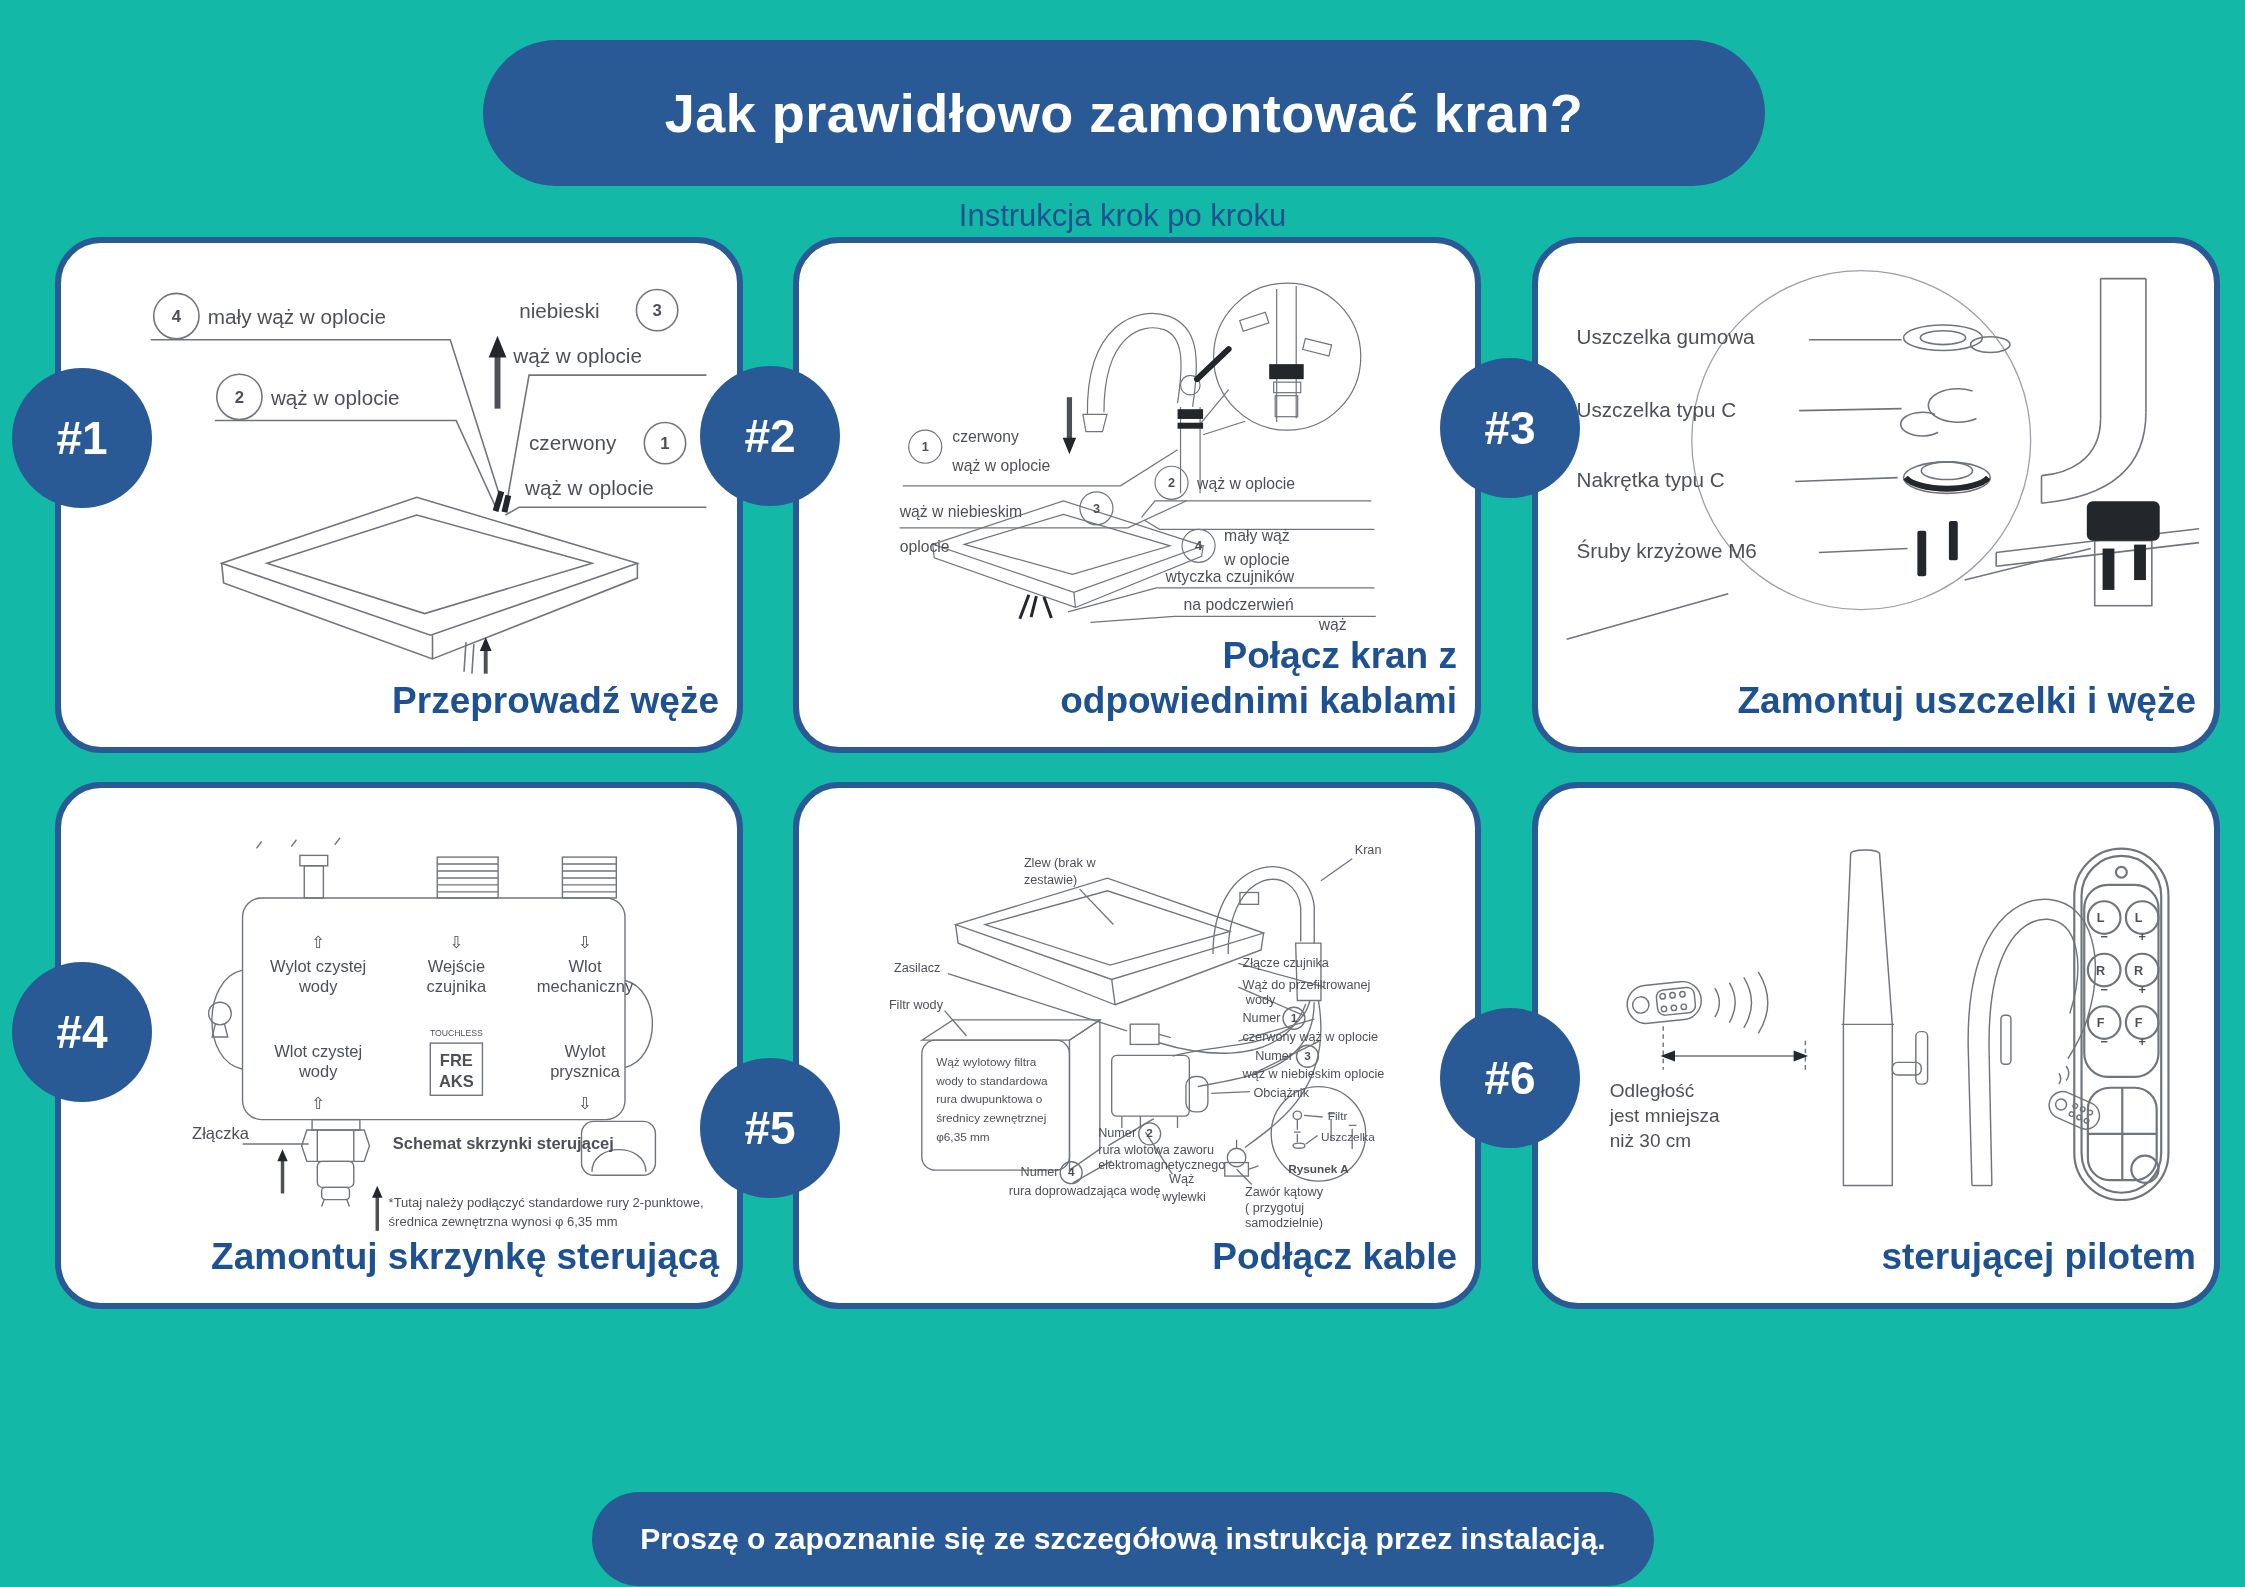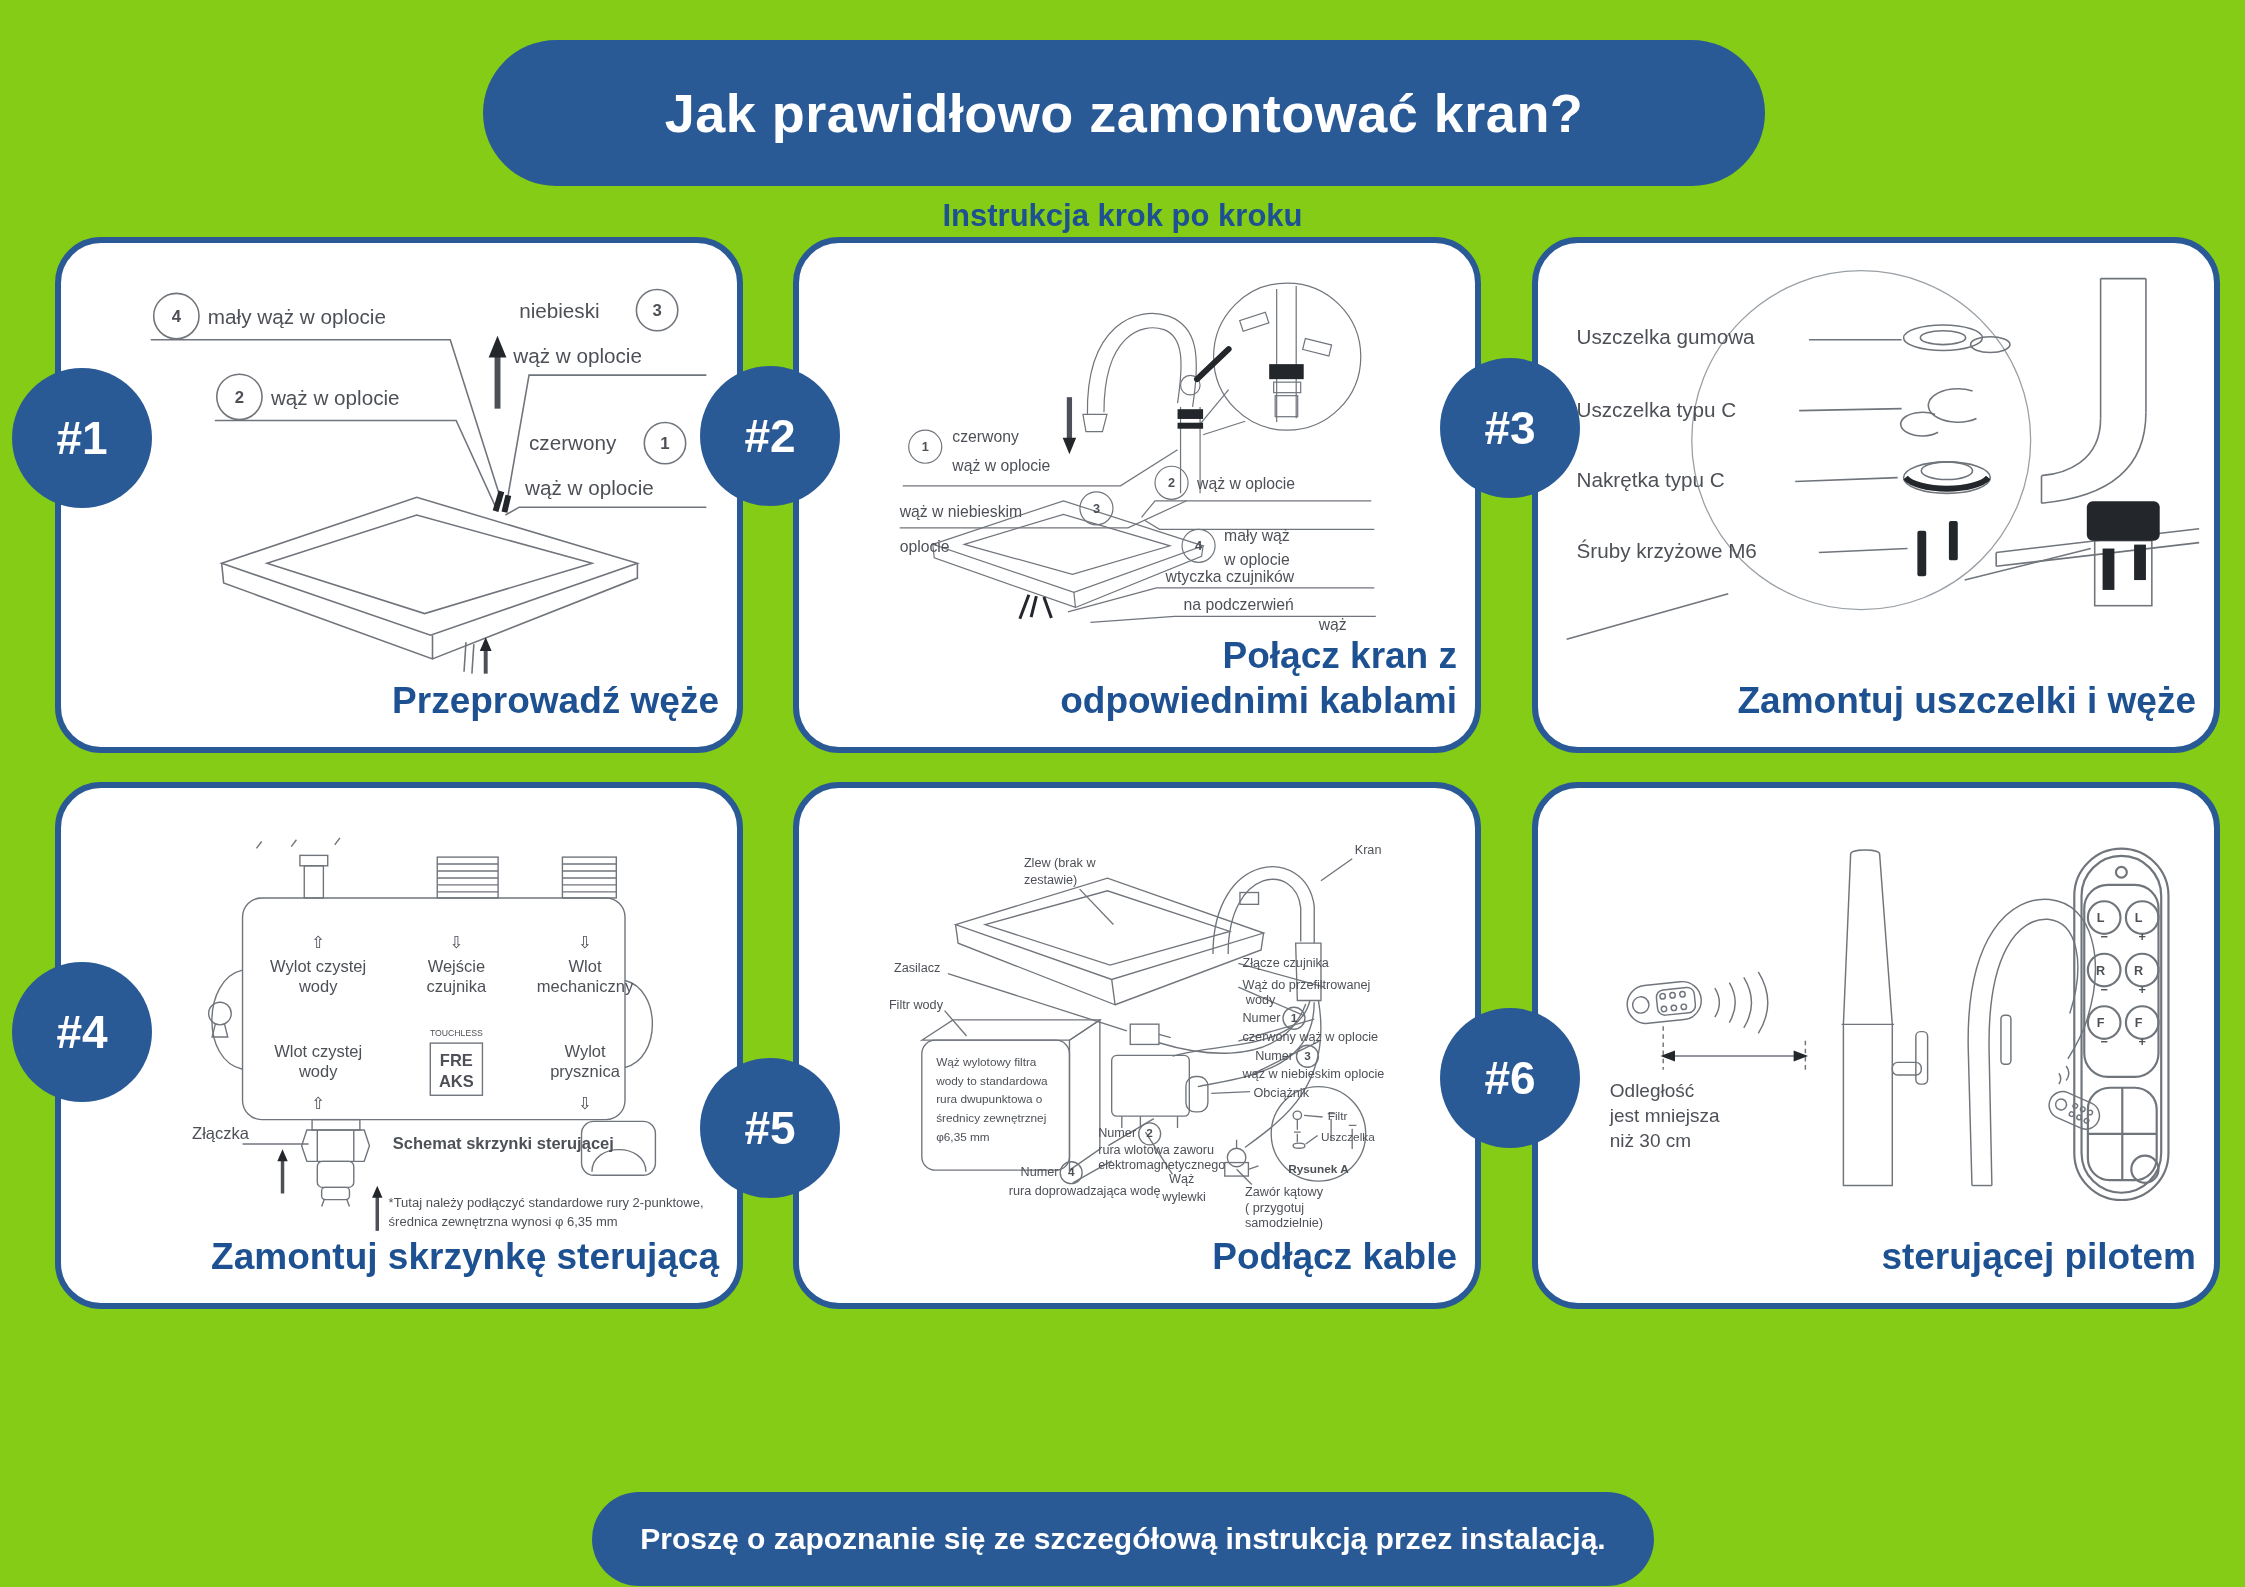--- a/index.html
+++ b/index.html
@@ -1,21 +1,21 @@
 <!DOCTYPE html>
 <html><head>
 <meta charset="utf-8">
 <style>
   *{margin:0;padding:0;box-sizing:border-box}
   html,body{background:#fff}
   body{font-family:"Liberation Sans",sans-serif}
-  #canvas{position:relative;width:2245px;height:1587px;background:#84cc16;overflow:hidden}
+  #canvas{position:relative;width:2245px;height:1587px;background:#14b8a6;overflow:hidden}
   .pill{position:absolute;background:#2a5a96;color:#fff;display:flex;align-items:center;justify-content:center;font-weight:bold;text-align:center}
   #title-pill{left:483px;top:40px;width:1282px;height:146px;border-radius:73px;font-size:54px;letter-spacing:.5px}
-  #subtitle{position:absolute;left:0;top:198px;width:100%;text-align:center;font-size:31px;font-weight:bold;color:#1d5191}
+  #subtitle{position:absolute;left:0;top:198px;width:100%;text-align:center;font-size:31px;font-weight:normal;color:#1d5191}
   #footer-pill{left:592px;top:1492px;width:1062px;height:94px;border-radius:47px;font-size:30px}
   .card{position:absolute;width:688px;border:6px solid #2a5a96;border-radius:46px;background:#fff;display:flex;flex-direction:column;padding:10px 12px 18px}
   .row1{top:237px;height:516px}
   .row2{top:782px;height:527px}
   .c1{left:55px}.c2{left:793px}.c3{left:1532px}
   .diagram{flex:1;min-height:0}
   .diagram svg{width:100%;height:100%;display:block}
   .caption{text-align:right;font-weight:bold;color:#1d5191;font-size:37px;line-height:1.2;padding:2px 6px 6px}
   .badge{position:absolute;width:140px;height:140px;border-radius:50%;background:#2a5a96;color:#fff;font-weight:bold;font-size:46px;display:flex;align-items:center;justify-content:center;z-index:3}
   #badge-1{left:12px;top:368px}

